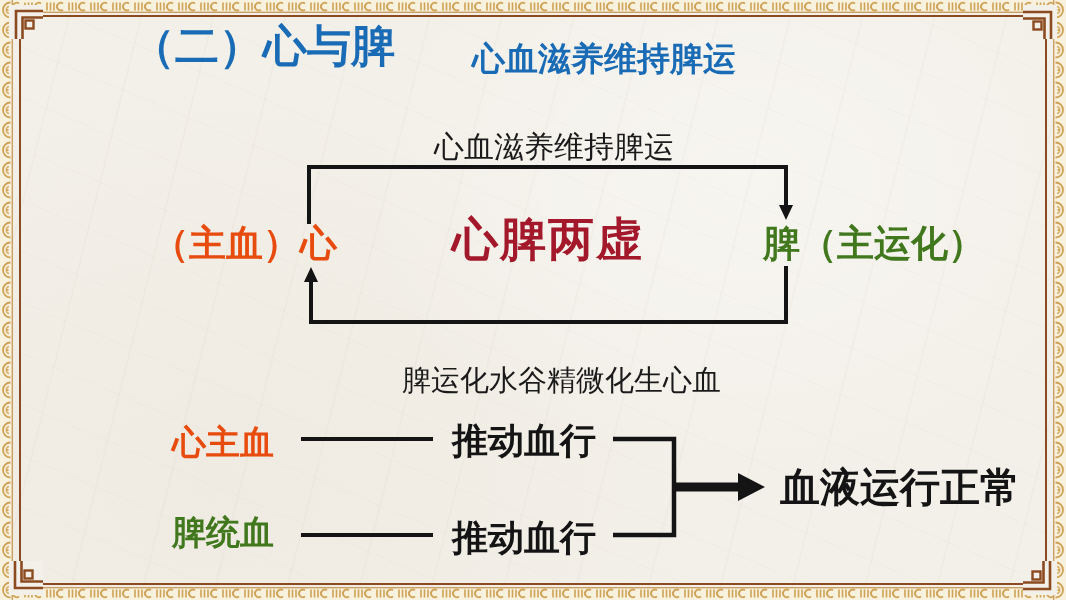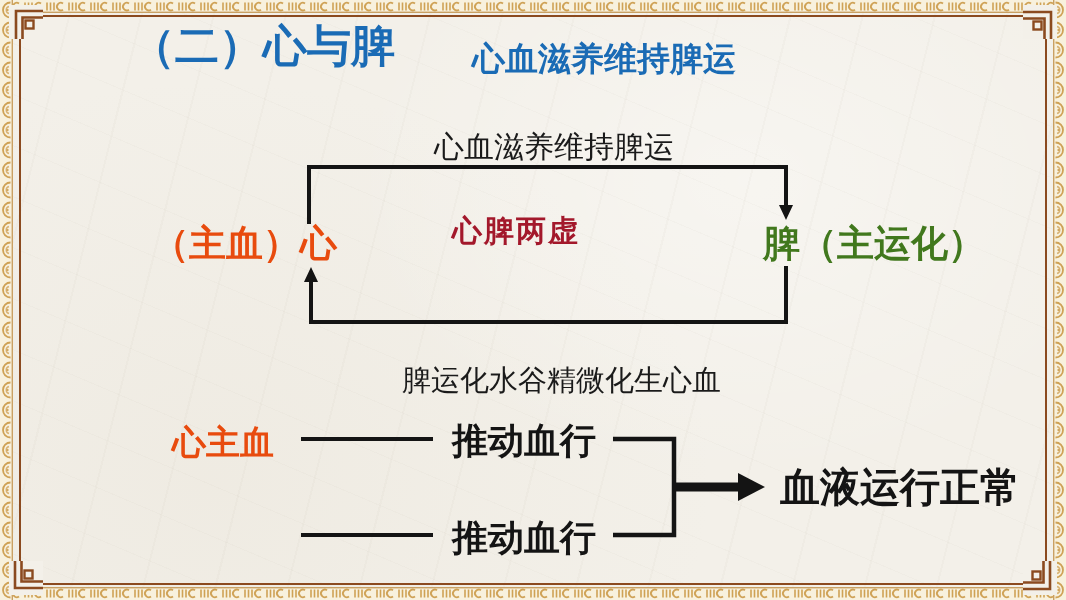--- a/index.html
+++ b/index.html
@@ -27,21 +27,21 @@
   .fret-tr{right:9px;top:5px;transform:rotate(90deg);}
   .fret-br{right:9px;bottom:5px;transform:rotate(180deg);}
   .fret-bl{left:9px;bottom:5px;transform:rotate(270deg);}
   .txt{position:absolute;white-space:nowrap;line-height:1.1;}
   .title{left:131px;top:22px;font-size:44px;font-weight:700;color:#1a6bb5;}
   .subtitle{left:472px;top:41px;font-size:33px;font-weight:700;color:#1a6bb5;}
   .kaiti{font-family:"DejaVu Serif", serif;color:#1a1a1a;}
   .cycle-top-label{left:434px;top:130px;font-size:30px;}
   .cycle-bottom-label{left:402px;top:333px;font-size:29px;margin-top:32px;}
   .heart-node{left:152px;top:224px;font-size:37px;font-weight:700;color:#e84b0e;text-align:right;}
-  .center-label{left:452px;top:214px;font-size:30px;font-weight:700;color:#a3182b;
+  .center-label{left:452px;top:214px;font-size:46px;font-weight:700;color:#a3182b;
     font-family:"DejaVu Serif", serif;letter-spacing:2px;}
   .spleen-node{left:763px;top:224px;font-size:37px;font-weight:700;color:#41781d;}
   .row1-source{left:172px;top:424px;font-size:34px;font-weight:700;color:#e84b0e;}
   .row1-function{left:452px;top:421px;font-size:36px;font-weight:700;color:#141414;}
   .row2-source{left:172px;top:514px;font-size:34px;font-weight:700;color:#41781d;}
   .row2-function{left:452px;top:518px;font-size:36px;font-weight:700;color:#141414;}
   .result{left:780px;top:466px;font-size:40px;font-weight:700;color:#141414;font-family:Liberation Serif, serif;}
   .lines-svg{position:absolute;left:0;top:0;width:1066px;height:600px;pointer-events:none;}
 </style>
 </head>
@@ -128,16 +128,17 @@
   </svg>
 
   <div class="txt kaiti cycle-top-label">心血滋养维持脾运</div>
   <div class="txt heart-node">（主血）心</div>
   <div class="txt center-label">心脾两虚</div>
   <div class="txt spleen-node">脾（主运化）</div>
   <div class="txt kaiti cycle-bottom-label">脾运化水谷精微化生心血</div>
 
   <div class="txt row1-function">推动血行</div>
   <div class="txt row1-source">心主血</div>
+  <div class="txt row2-source">脾统血</div>
   <div class="txt row2-function">推动血行</div>
   <div class="txt result">血液运行正常</div>
 
 </div>
 
 </body></html>

